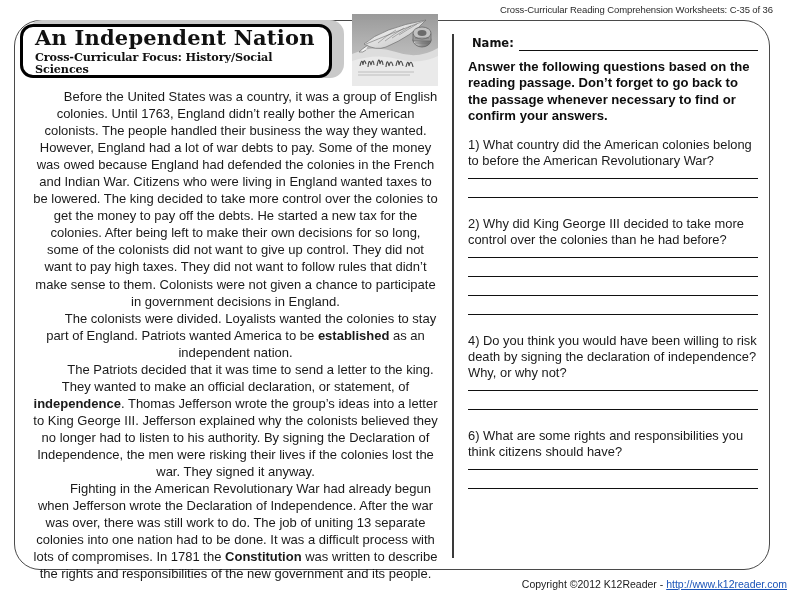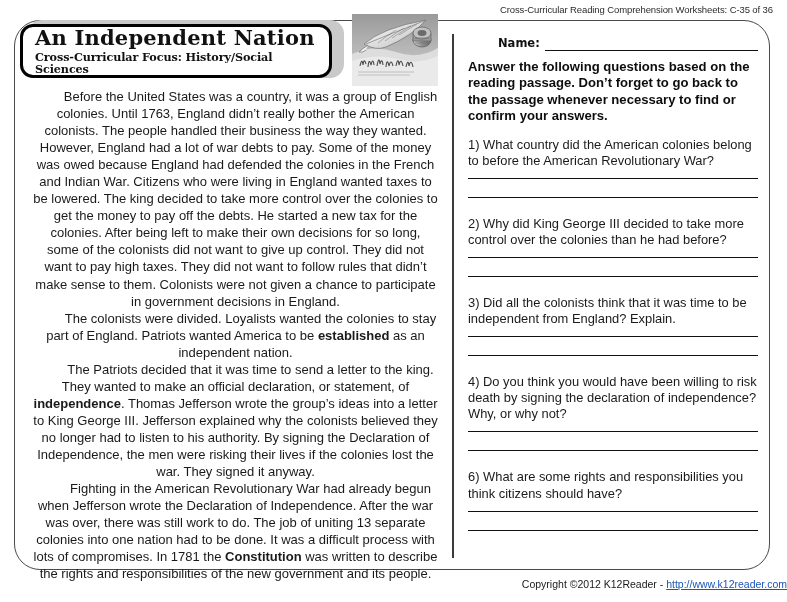--- a/index.html
+++ b/index.html
@@ -123,21 +123,21 @@
   
   .answer-col {
     position: absolute;
     left: 468px;
     top: 36px;
     width: 290px;
   }
   .name-row {
     display: flex;
     align-items: flex-end;
-    margin-left: 30px;
+    margin-left: 4px;
     margin-bottom: 8px;
   }
   .name-label {
     font-family: "DejaVu Sans", sans-serif;
     font-weight: bold;
     font-size: 11.5px;
     color: #111111;
     white-space: nowrap;
     padding-bottom: 1px;
   }
@@ -270,21 +270,20 @@
         <div class="question-text">1) What country did the American colonies belong to before the American Revolutionary War?</div>
         <div class="answer-line"></div>
         <div class="answer-line last"></div>
       </div>
       <div class="question-block">
         <div class="question-text">2) Why did King George III decided to take more control over the colonies than he had before?</div>
         <div class="answer-line"></div>
         <div class="answer-line last"></div>
       </div>
       <div class="question-block">
-        <div class="question-text">3) Did all the colonists think that it was time to be independent from England? Explain.</div>
         <div class="answer-line"></div>
         <div class="answer-line last"></div>
       </div>
       <div class="question-block">
         <div class="question-text">4) Do you think you would have been willing to risk death by signing the declaration of independence? Why, or why not?</div>
         <div class="answer-line"></div>
         <div class="answer-line last"></div>
       </div>
       <div class="question-block">
         <div class="question-text">6) What are some rights and responsibilities you think citizens should have?</div>

